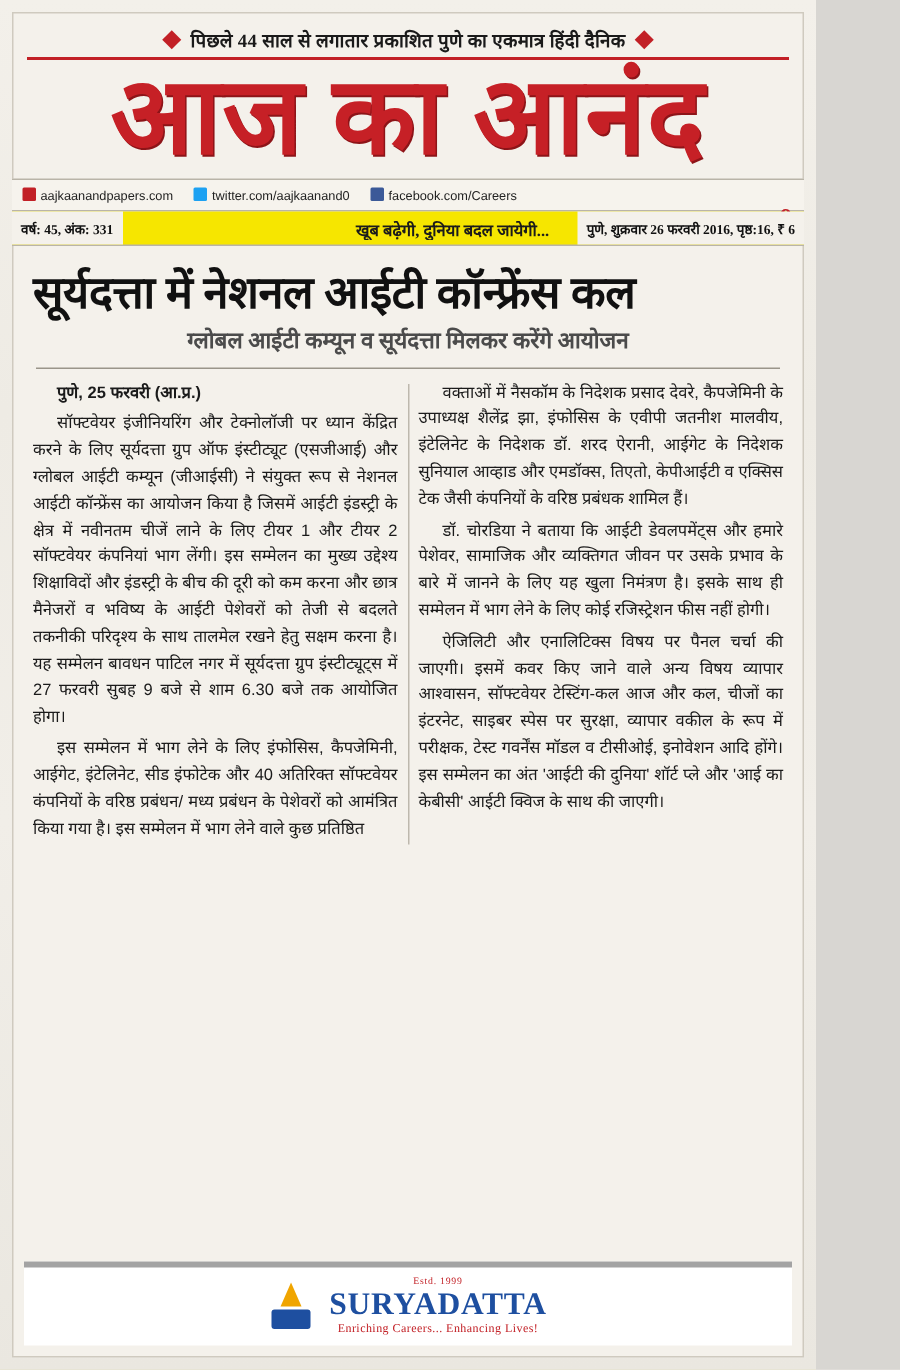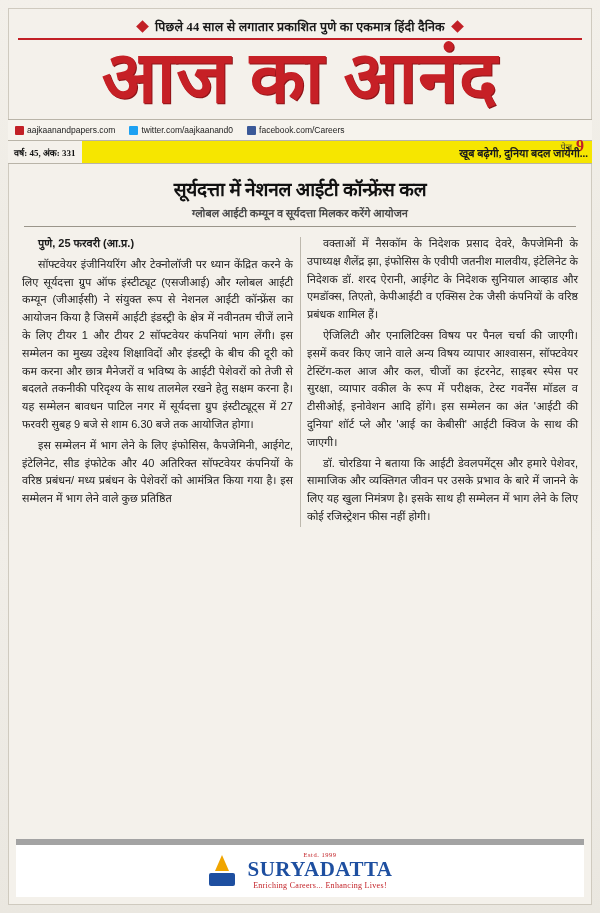--- a/index.html
+++ b/index.html
@@ -5,21 +5,21 @@
   html, body {
     margin: 0;
     padding: 0;
     background: #d8d6d2;
   }
   body {
     font-family: "Liberation Sans", sans-serif;
   }
   .page {
     position: relative;
-    width: 600px;
+    width: 544px;
     height: 913px;
     background: #fef9c3;
     overflow: hidden;
     box-sizing: border-box;
   }
   
   .paper {
     position: absolute;
     inset: 0;
     background:
@@ -88,21 +88,21 @@
     border-top: 1px solid #b9b4a8;
     border-bottom: 1px solid #b9b4a8;
     margin: 4px 0 0 0;
     height: 20px;
     font-size: 8.5px;
     color: #222;
     background: #f6f3ed;
   }
   .social-item {
     display: flex;
-    align-items: flex-end;
+    align-items: flex-start;
     gap: 3px;
     padding: 0 7px;
     white-space: nowrap;
   }
   .sq {
     width: 9px;
     height: 9px;
     border-radius: 1px;
     display: inline-block;
   }
@@ -170,31 +170,30 @@
     align-items: center;
   }
 
   
   .article {
     padding: 8px 14px 0 14px;
   }
   .headline {
     font-family: "Liberation Serif", serif;
     font-weight: bold;
-    font-size: 19px;
+    font-size: 30px;
     line-height: 1.22;
     color: #111;
-    text-align: center;
     margin: 6px 0 2px 0;
     letter-spacing: -.2px;
   }
   .subhead {
     font-family: "Liberation Serif", serif;
     font-weight: bold;
-    font-size: 11px;
+    font-size: 15px;
     line-height: 1.3;
     color: #4b4b4b;
     text-align: center;
     margin: 4px 0 6px 0;
   }
   .hr-thin {
     height: 1px;
     background: #9a958a;
     margin: 6px 2px 8px 2px;
   }
@@ -230,21 +229,21 @@
   }
 
   
   .footer {
     position: absolute;
     left: 8px;
     right: 8px;
     bottom: 8px;
     height: 52px;
     background: #ffffff;
-    border-top: 6px solid #a3a3a3;
+    border-top: 4px solid #a3a3a3;
     display: flex;
     align-items: center;
     justify-content: center;
     gap: 10px;
   }
   .logo-mark {
     width: 30px;
     height: 34px;
     position: relative;
     flex: 0 0 auto;
@@ -326,37 +325,38 @@
       </div>
       <div class="page-badge">
         <span>पेज</span>
         <span class="page-num">9</span>
       </div>
     </div>
 
     <div class="infobar">
       <div class="left">वर्ष: 45, अंक: 331</div>
       <div class="center">खूब बढ़ेगी, दुनिया बदल जायेगी...</div>
+      <div class="right">पुणे, शुक्रवार 26 फरवरी 2016, पृष्ठ:16, ₹ 6</div>
     </div>
 
     <div class="article">
       <div class="headline">सूर्यदत्ता में नेशनल आईटी कॉन्फ्रेंस कल</div>
       <div class="subhead">ग्लोबल आईटी कम्यून व सूर्यदत्ता मिलकर करेंगे आयोजन</div>
       <div class="hr-thin"></div>
 
       <div class="columns">
         <div class="col">
           <p class="dateline">पुणे, 25 फरवरी (आ.प्र.)</p>
           <p>सॉफ्टवेयर इंजीनियरिंग और टेक्नोलॉजी पर ध्यान केंद्रित करने के लिए सूर्यदत्ता ग्रुप ऑफ इंस्टीट्यूट (एसजीआई) और ग्लोबल आईटी कम्यून (जीआईसी) ने संयुक्त रूप से नेशनल आईटी कॉन्फ्रेंस का आयोजन किया है जिसमें आईटी इंडस्ट्री के क्षेत्र में नवीनतम चीजें लाने के लिए टीयर 1 और टीयर 2 सॉफ्टवेयर कंपनियां भाग लेंगी। इस सम्मेलन का मुख्य उद्देश्य शिक्षाविदों और इंडस्ट्री के बीच की दूरी को कम करना और छात्र मैनेजरों व भविष्य के आईटी पेशेवरों को तेजी से बदलते तकनीकी परिदृश्य के साथ तालमेल रखने हेतु सक्षम करना है। यह सम्मेलन बावधन पाटिल नगर में सूर्यदत्ता ग्रुप इंस्टीट्यूट्स में 27 फरवरी सुबह 9 बजे से शाम 6.30 बजे तक आयोजित होगा।</p>
           <p>इस सम्मेलन में भाग लेने के लिए इंफोसिस, कैपजेमिनी, आईगेट, इंटेलिनेट, सीड इंफोटेक और 40 अतिरिक्त सॉफ्टवेयर कंपनियों के वरिष्ठ प्रबंधन/ मध्य प्रबंधन के पेशेवरों को आमंत्रित किया गया है। इस सम्मेलन में भाग लेने वाले कुछ प्रतिष्ठित</p>
         </div>
         <div class="col">
           <p>वक्ताओं में नैसकॉम के निदेशक प्रसाद देवरे, कैपजेमिनी के उपाध्यक्ष शैलेंद्र झा, इंफोसिस के एवीपी जतनीश मालवीय, इंटेलिनेट के निदेशक डॉ. शरद ऐरानी, आईगेट के निदेशक सुनियाल आव्हाड और एमडॉक्स, तिएतो, केपीआईटी व एक्सिस टेक जैसी कंपनियों के वरिष्ठ प्रबंधक शामिल हैं।</p>
+          <p>डॉ. चोरडिया ने बताया कि आईटी डेवलपमेंट्स और हमारे पेशेवर, सामाजिक और व्यक्तिगत जीवन पर उसके प्रभाव के बारे में जानने के लिए यह खुला निमंत्रण है। इसके साथ ही सम्मेलन में भाग लेने के लिए कोई रजिस्ट्रेशन फीस नहीं होगी।</p>
           <p>ऐजिलिटी और एनालिटिक्स विषय पर पैनल चर्चा की जाएगी। इसमें कवर किए जाने वाले अन्य विषय व्यापार आश्वासन, सॉफ्टवेयर टेस्टिंग-कल आज और कल, चीजों का इंटरनेट, साइबर स्पेस पर सुरक्षा, व्यापार वकील के रूप में परीक्षक, टेस्ट गवर्नेंस मॉडल व टीसीओई, इनोवेशन आदि होंगे। इस सम्मेलन का अंत 'आईटी की दुनिया' शॉर्ट प्ले और 'आई का केबीसी' आईटी क्विज के साथ की जाएगी।</p>
-          <p>डॉ. चोरडिया ने बताया कि आईटी डेवलपमेंट्स और हमारे पेशेवर, सामाजिक और व्यक्तिगत जीवन पर उसके प्रभाव के बारे में जानने के लिए यह खुला निमंत्रण है। इसके साथ ही सम्मेलन में भाग लेने के लिए कोई रजिस्ट्रेशन फीस नहीं होगी।</p>
         </div>
       </div>
     </div>
 
     <div class="footer">
       <div class="logo-mark">
         <div class="flame"></div>
         <div class="base"></div>
       </div>
       <div class="logo-text">

